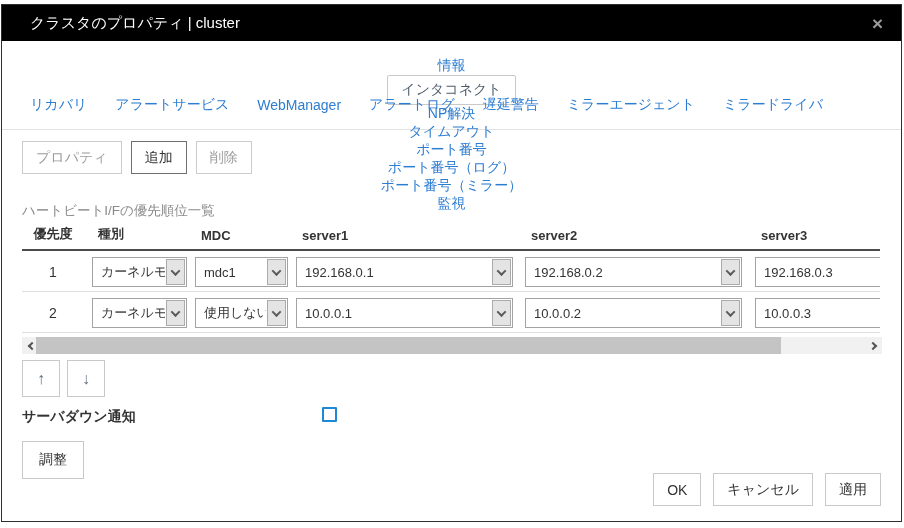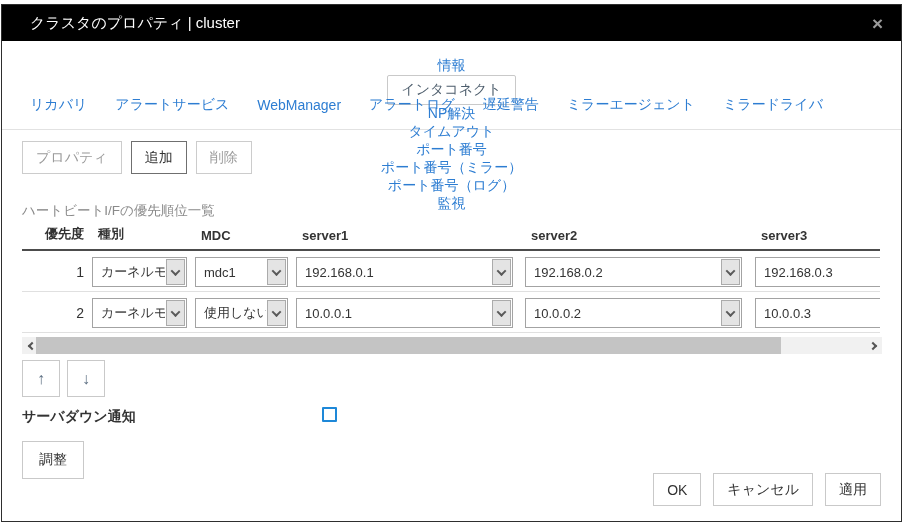--- a/index.html
+++ b/index.html
@@ -36,21 +36,21 @@
 
   .section-label { margin-top:28px; color:#8a8a8a; font-size:13.5px; }
 
   
   .hb-table { margin-top:5px; width:858px; overflow:hidden; }
   .hb-inner { width:950px; }
   .hb-head { display:flex; align-items:flex-end; padding-bottom:6px;
     border-bottom:2px solid #4c4c4c; font-size:13px; font-weight:bold; color:#333; }
   .hb-row { display:flex; align-items:center; padding:6px 0 4px 0;
     border-bottom:1px solid #e0e0e0; }
-  .c1 { width:62px; text-align:right; }
+  .c1 { width:62px; text-align:center; }
   .c2 { width:95px; margin-left:8px; }
   .c3 { width:93px; margin-left:8px; }
   .c4 { width:217px; margin-left:8px; }
   .c5 { width:217px; margin-left:12px; }
   .c6 { width:217px; margin-left:13px; }
   .hb-head .hcell { padding-left:6px; }
   .hb-head .c1 { padding-left:0; }
   .pri { font-size:14px; color:#333; }
 
   
@@ -104,22 +104,22 @@
     <span class="close">×</span>
   </div>
 
   <div class="tabs">
     <div class="tab-row r1">
       <span class="tab">情報</span>
       <span class="tab selected">インタコネクト</span>
       <span class="tab">NP解決</span>
       <span class="tab">タイムアウト</span>
       <span class="tab">ポート番号</span>
+      <span class="tab">ポート番号（ログ）</span>
       <span class="tab">ポート番号（ミラー）</span>
-      <span class="tab">ポート番号（ログ）</span>
       <span class="tab">監視</span>
     </div>
     <div class="tab-row r2">
       <span class="tab">リカバリ</span>
       <span class="tab">アラートサービス</span>
       <span class="tab">WebManager</span>
       <span class="tab">アラートログ</span>
       <span class="tab">遅延警告</span>
       <span class="tab">ミラーエージェント</span>
       <span class="tab">ミラードライバ</span>

